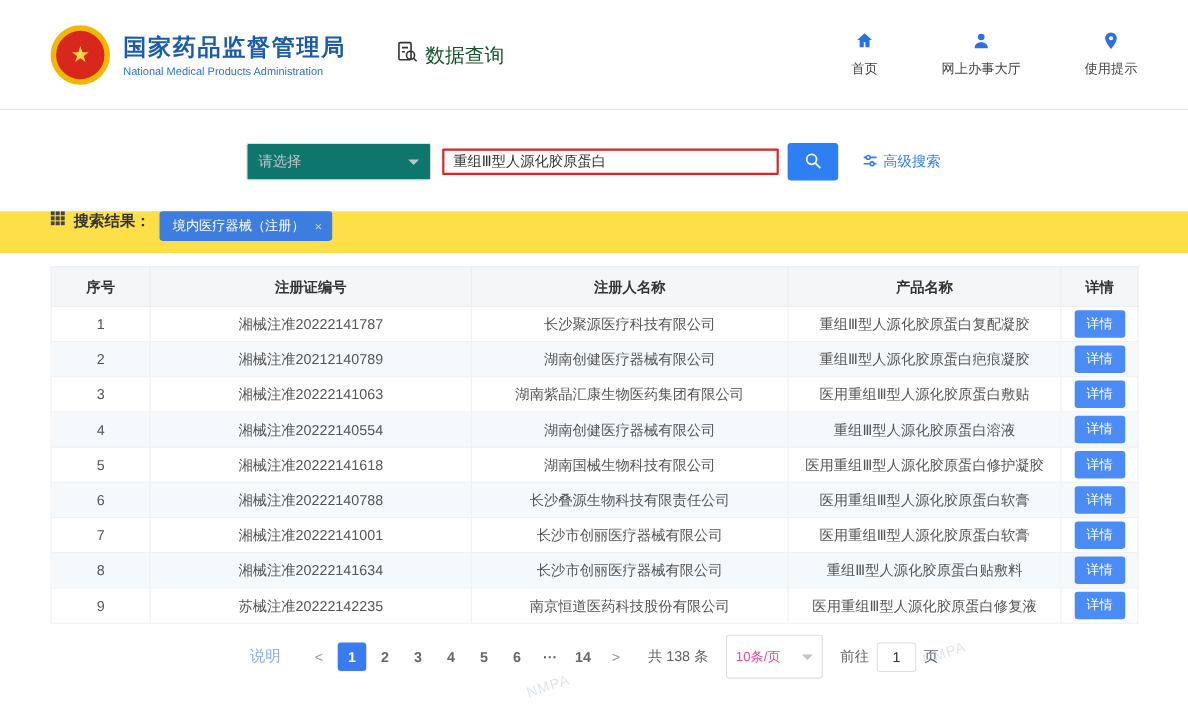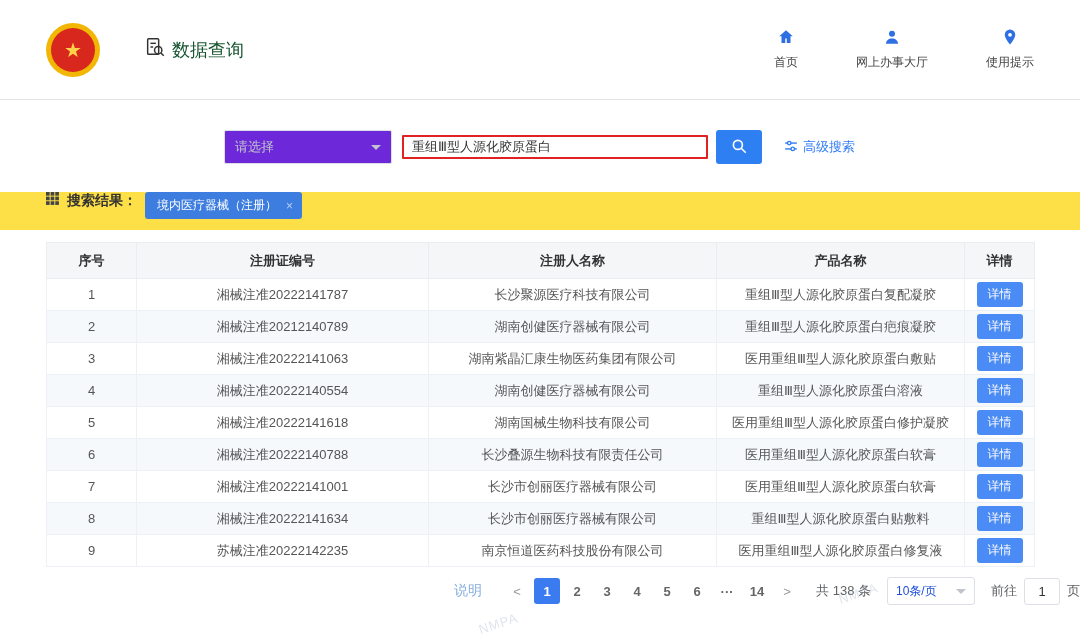--- a/index.html
+++ b/index.html
@@ -13,21 +13,21 @@
   .org { margin-left:12px; }
   .org-cn { font-size:21px; font-weight:bold; color:#1a5bad; letter-spacing:1.5px; }
   .org-en { font-size:10px; color:#2e6fd0; margin-top:3px; }
   .page-title { display:flex; align-items:center; gap:6px; margin-left:44px; font-size:18px; color:#14532d; }
   .header-nav { margin-left:auto; display:flex; gap:58px; }
   .nav-item { display:flex; flex-direction:column; align-items:center; gap:5px; font-size:12px; color:#444; cursor:pointer; }
   .nav-item svg { width:18px; height:18px; }
 
   
   .search-row { display:flex; align-items:center; margin:30px 0 0 224px; }
-  .select { width:168px; height:34px; border:1px solid #dcdfe6; border-radius:2px; display:flex; align-items:center; justify-content:space-between; padding:0 10px; color:#bfc4cc; font-size:13px; background:#6d28d9; cursor:pointer; }
+  .select { width:168px; height:34px; border:1px solid #dcdfe6; border-radius:2px; display:flex; align-items:center; justify-content:space-between; padding:0 10px; color:#bfc4cc; font-size:13px; background:#0f766e; cursor:pointer; }
   .caret { width:0; height:0; border-left:5px solid transparent; border-right:5px solid transparent; border-top:5px solid #c0c4cc; }
   .search-input { width:306px; height:24px; border:2px solid #e02222; margin-left:10px; padding:0 8px; font-size:13px; color:#333; outline:none; border-radius:1px; }
   .search-btn { width:46px; height:34px; background:#2e7ff2; border:none; border-radius:3px; margin-left:8px; display:flex; align-items:center; justify-content:center; cursor:pointer; }
   .search-btn svg { width:18px; height:18px; }
   .adv { display:flex; align-items:center; gap:5px; margin-left:22px; color:#2f7cf6; font-size:13px; cursor:pointer; text-decoration:none; }
   .adv svg { width:14px; height:14px; }
 
   
   .results-bar { margin-top:28px; background:#fde047; height:38px; display:flex; align-items:flex-start; padding:0 46px; gap:8px; }
   .grid-icon svg { width:13px; height:13px; display:block; }
@@ -37,40 +37,44 @@
 
   
   .table-wrap { margin:12px 46px 0; }
   table { width:100%; border-collapse:collapse; table-layout:fixed; }
   th { background:#f4f6f8; font-size:13px; color:#333; font-weight:bold; height:36px; border:1px solid #e9edf2; }
   td { font-size:13px; color:#555; height:32px; text-align:center; border:1px solid #edf0f4; white-space:nowrap; overflow:hidden; }
   tbody tr:nth-child(even) { background:#f5f9fc; }
   .detail-btn { background:#4b8bf5; color:#fff; border:none; padding:4px 11px; border-radius:3px; font-size:12px; cursor:pointer; }
 
   
-  .pagination { display:flex; align-items:center; justify-content:flex-end; margin-top:10px; gap:4px; font-size:13px; color:#666; }
+  .pagination { display:flex; align-items:center; justify-content:center; margin-top:10px; gap:4px; font-size:13px; color:#666; }
   .note { color:#88aede; margin-right:18px; font-size:14px; }
   .pg { min-width:26px; height:26px; border:none; background:transparent; color:#666; font-size:13px; cursor:pointer; border-radius:3px; font-weight:bold; }
   .pg.active { background:#3a7bf0; color:#fff; }
   .pg.arrow { font-weight:normal; color:#999; }
   .total { margin:0 12px; color:#606266; }
-  .size-select { width:88px; height:28px; border:1px solid #dcdfe6; border-radius:3px; display:flex; align-items:center; justify-content:space-between; padding:0 8px; color:#1d4ed8; font-size:12px; background:#fff; cursor:pointer; margin-right:12px; }
+  .size-select { width:88px; height:40px; border:1px solid #dcdfe6; border-radius:3px; display:flex; align-items:center; justify-content:space-between; padding:0 8px; color:#ec4899; font-size:12px; background:#fff; cursor:pointer; margin-right:12px; }
   .goto { display:flex; align-items:center; gap:7px; color:#606266; }
   .goto-input { width:36px; height:27px; border:1px solid #dcdfe6; border-radius:3px; text-align:center; font-size:13px; color:#333; outline:none; }
 
   .wm { position:absolute; color:rgba(130,150,180,.25); transform:rotate(-18deg); font-size:13px; letter-spacing:1px; pointer-events:none; }
 </style>
 </head>
 <body>
 
 <div class="page">
 
   <header class="site-header">
     <div class="logo">
       <div class="logo-inner">★</div>
+    </div>
+    <div class="org">
+      <div class="org-cn">国家药品监督管理局</div>
+      <div class="org-en">National Medical Products Administration</div>
     </div>
     <div class="page-title">
       <span>
         <svg width="22" height="22" viewBox="0 0 24 24" fill="none" stroke="#333" stroke-width="1.6">
           <rect x="4" y="3" width="12" height="17" rx="1"></rect>
           <line x1="7" y1="8" x2="13" y2="8"></line>
           <line x1="7" y1="12" x2="10" y2="12"></line>
           <circle cx="15.5" cy="15.5" r="4"></circle>
           <line x1="18.5" y1="18.5" x2="21.5" y2="21.5"></line>
         </svg>

